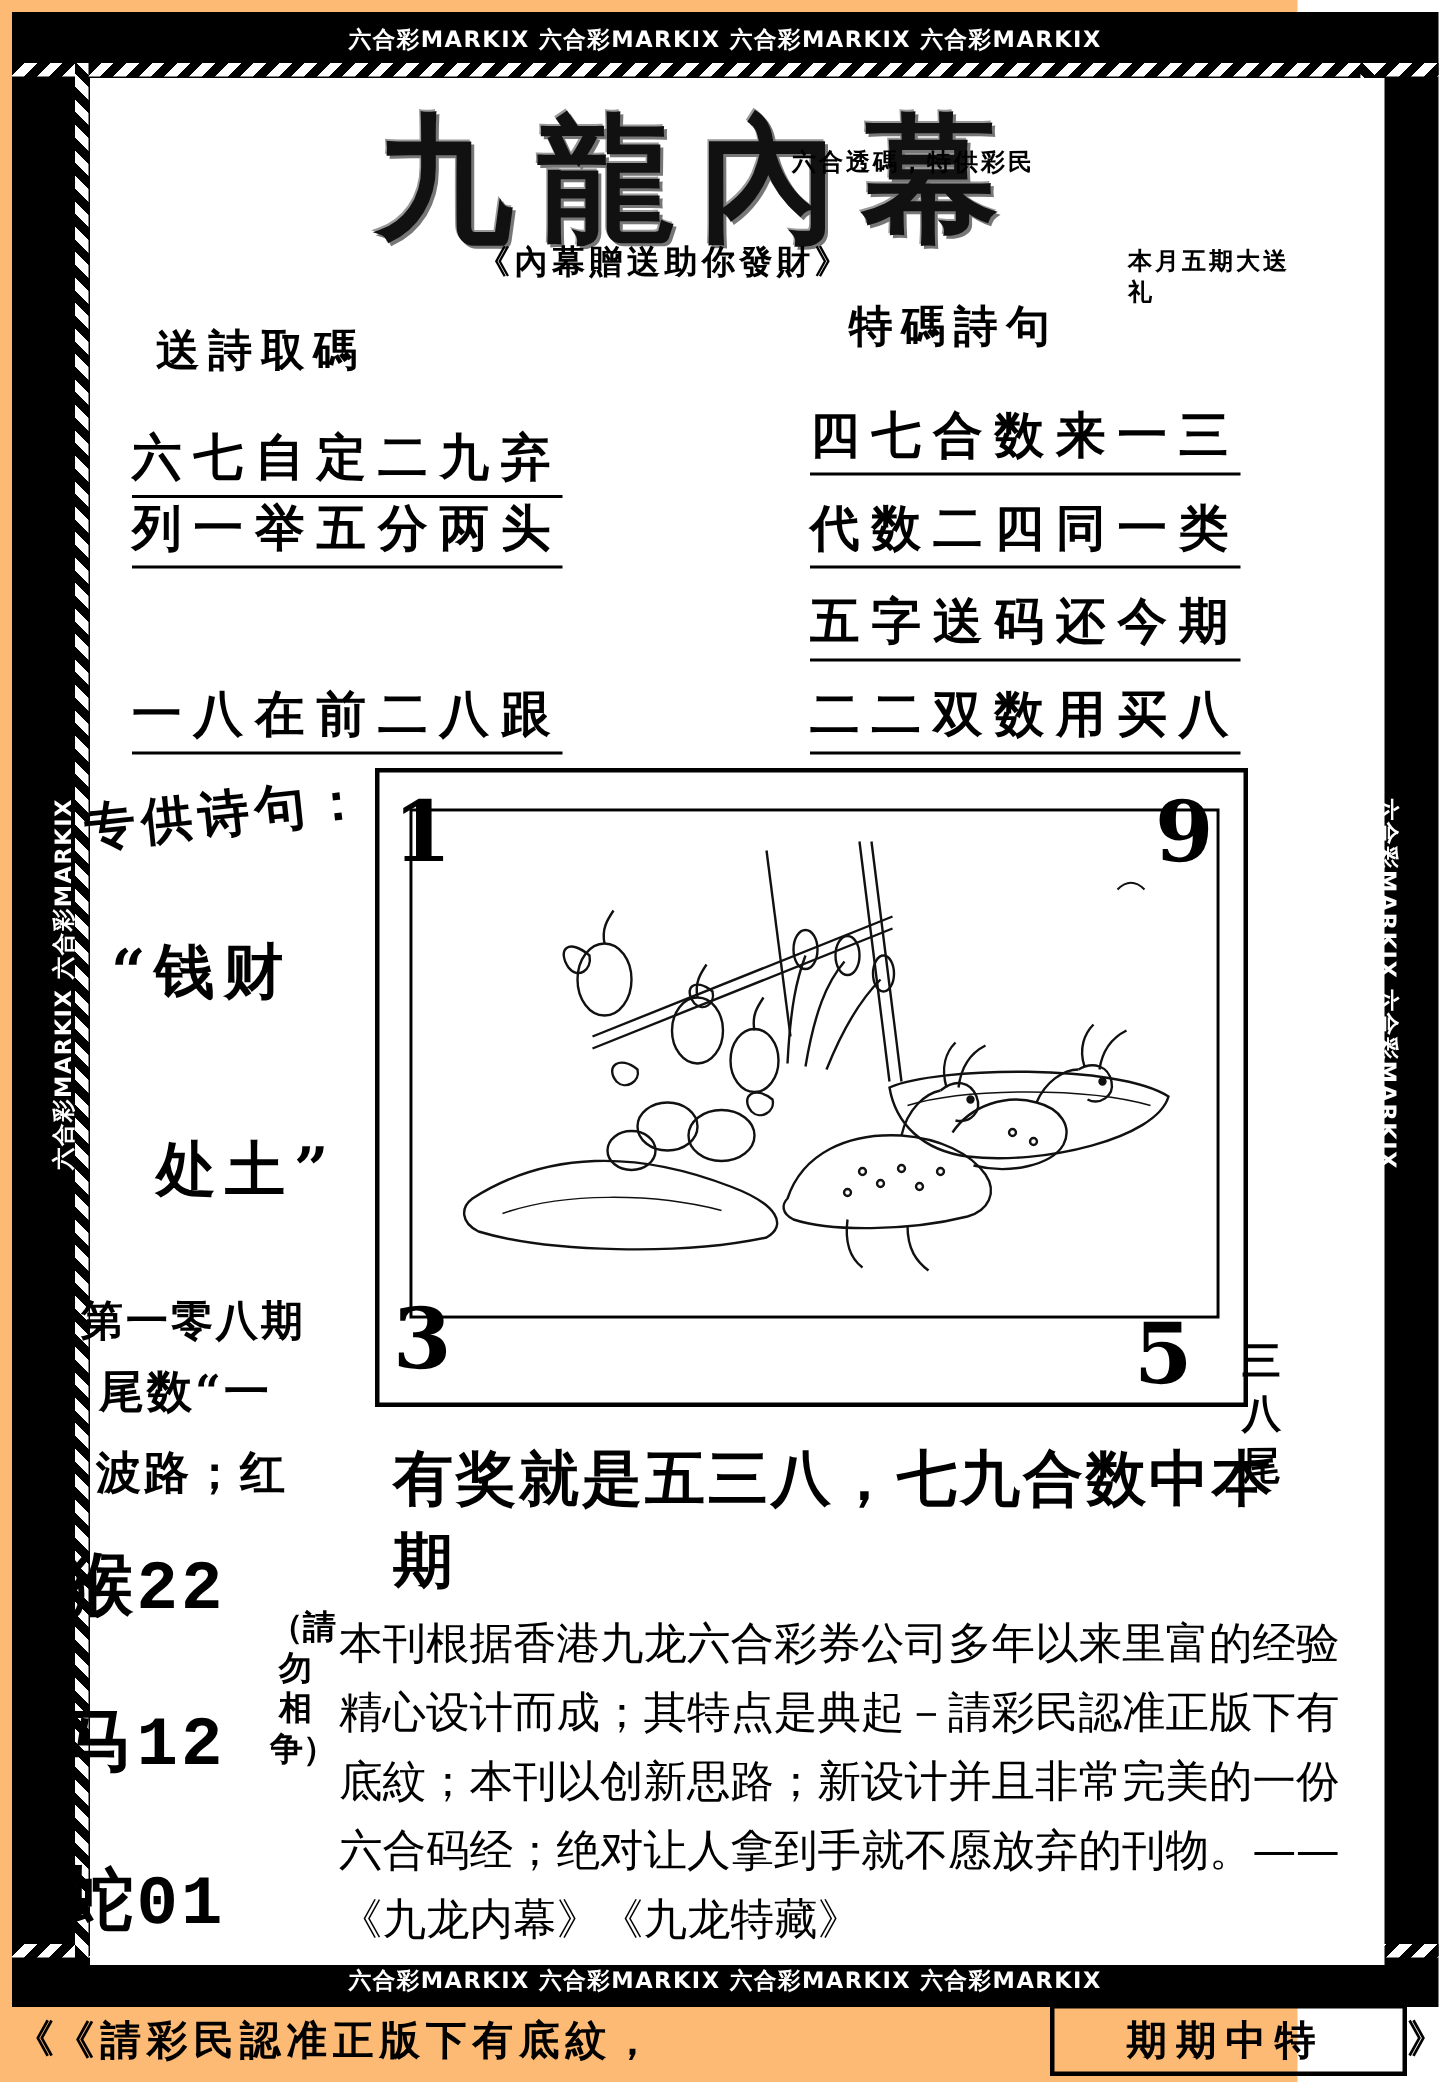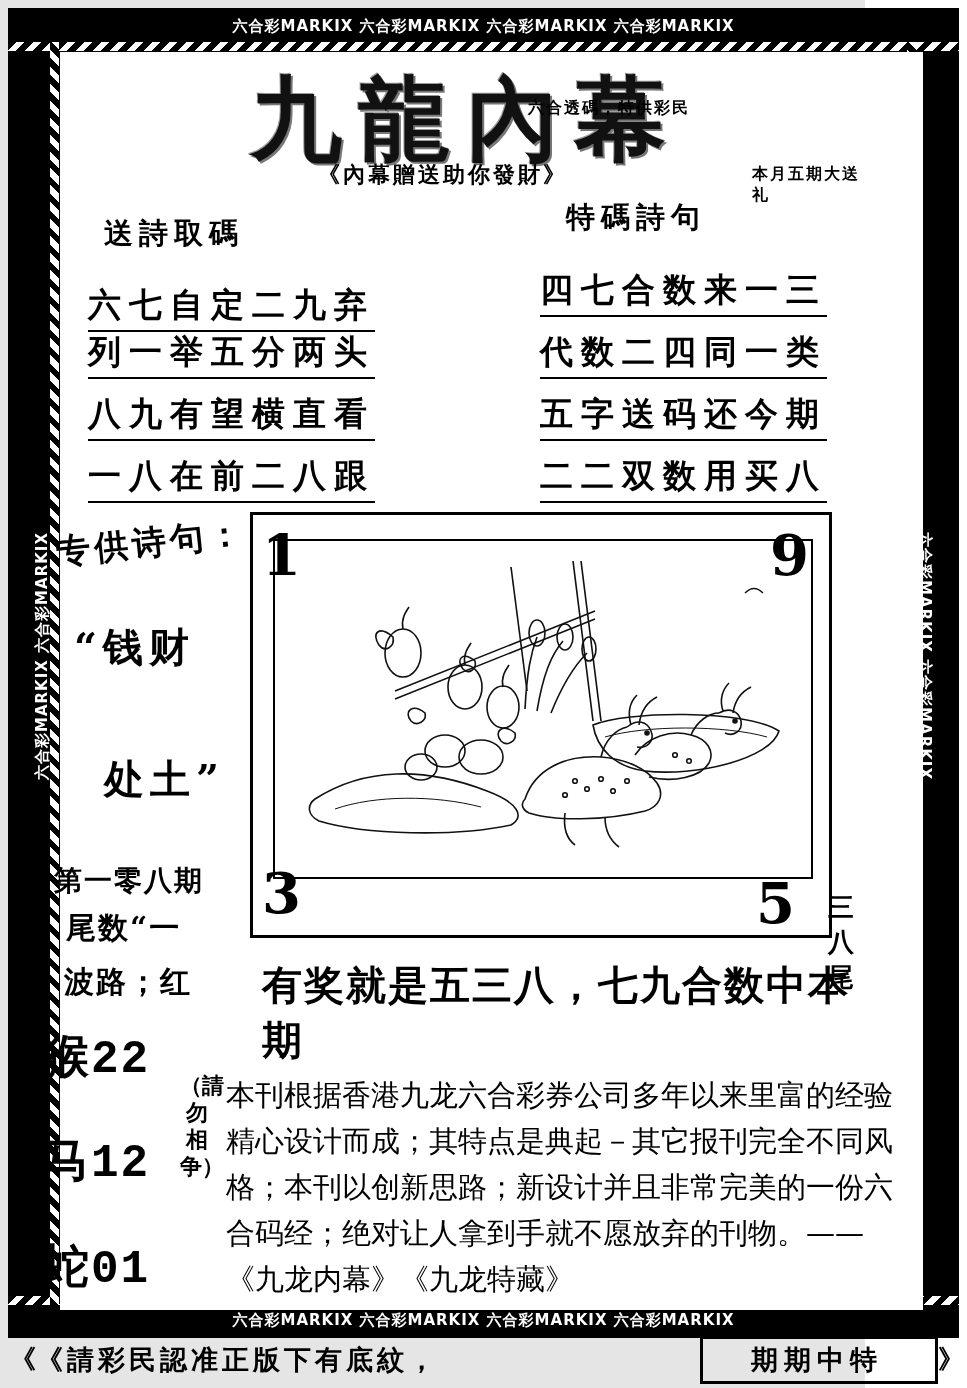--- a/index.html
+++ b/index.html
@@ -1,17 +1,17 @@
 <!DOCTYPE html>
 <html><head>
 <meta charset="utf-8">
 <style>
   html,body{margin:0;padding:0;background:#fff;}
   body{width:967px;height:1388px;font-family:"DejaVu Sans","Liberation Sans",sans-serif;overflow:hidden;}
-  .page{position:relative;width:865px;height:1388px;background:#e5e5e5;}
+  .page{position:relative;width:865px;height:1388px;background:#fdba74;}
 
   
   .border-outer{position:absolute;left:8px;top:8px;width:951px;height:1330px;
     background:#000;}
   .border-inner{position:absolute;left:52px;top:44px;width:863px;height:1258px;background:#fff;}
   .band{position:absolute;color:#fff;font-weight:bold;letter-spacing:1px;white-space:nowrap;}
   .band-top{left:0;top:0;width:951px;height:36px;line-height:36px;text-align:center;font-size:15px;}
   .band-bottom{left:0;top:1294px;width:951px;height:36px;line-height:36px;text-align:center;font-size:15px;}
   .band-left{left:-131px;top:630px;width:330px;height:36px;line-height:36px;text-align:center;font-size:15px;
      transform:rotate(-90deg);}
@@ -109,21 +109,20 @@
   </div>
 
   <div class="title-main">九龍內幕</div>
   <div class="title-sub">《內幕贈送助你發財》</div>
   <div class="hdr-right1">六合透碼，特供彩民</div>
   <div class="hdr-right2">本月五期大送礼</div>
 
   <div class="col-head" style="left:104px;top:214px;">送詩取碼</div>
   <div class="poem-line" style="left:88px;top:283px;text-align:center;">六七自定二九弃</div>
   <div class="poem-line" style="left:88px;top:330px;">列一举五分两头</div>
-  <div class="poem-line" style="left:88px;top:392px;">八九有望横直看</div>
   <div class="poem-line" style="left:88px;top:454px;">一八在前二八跟</div>
 
   <div class="col-head" style="left:566px;top:198px;">特碼詩句</div>
   <div class="poem-line" style="left:540px;top:268px;">四七合数来一三</div>
   <div class="poem-line" style="left:540px;top:330px;">代数二四同一类</div>
   <div class="poem-line" style="left:540px;top:392px;">五字送码还今期</div>
   <div class="poem-line" style="left:540px;top:454px;">二二双数用买八</div>
 
   <div class="lv zgsj">专供诗句：</div>
   <div class="lv qcai">“钱财</div>
@@ -214,21 +213,21 @@
     </div>
   </div>
   <div class="cnr tl">1</div>
   <div class="cnr tr">9</div>
   <div class="cnr bl">3</div>
   <div class="cnr br">5</div>
   <div class="side-tail">三八尾</div>
 
   <div class="award">有奖就是五三八，七九合数中本期</div>
 
-  <div class="para">本刊根据香港九龙六合彩券公司多年以来里富的经验精心设计而成；其特点是典起－其它报刊完全不同风格；本刊以创新思路；新设计并且非常完美的一份六合码经；绝对让人拿到手就不愿放弃的刊物。——《九龙内幕》《九龙特藏》</div>
+  <div class="para">本刊根据香港九龙六合彩券公司多年以来里富的经验精心设计而成；其特点是典起－請彩民認准正版下有底紋；本刊以创新思路；新设计并且非常完美的一份六合码经；绝对让人拿到手就不愿放弃的刊物。——《九龙内幕》《九龙特藏》</div>
 
   <div class="chev l">《</div>
   <div class="footer-left">《請彩民認准正版下有底紋，</div>
   <div class="footer-box"></div>
   <div class="footer-box-txt">期期中特</div>
   <div class="chev r">》</div>
 
 </div>
 
 </body></html>

